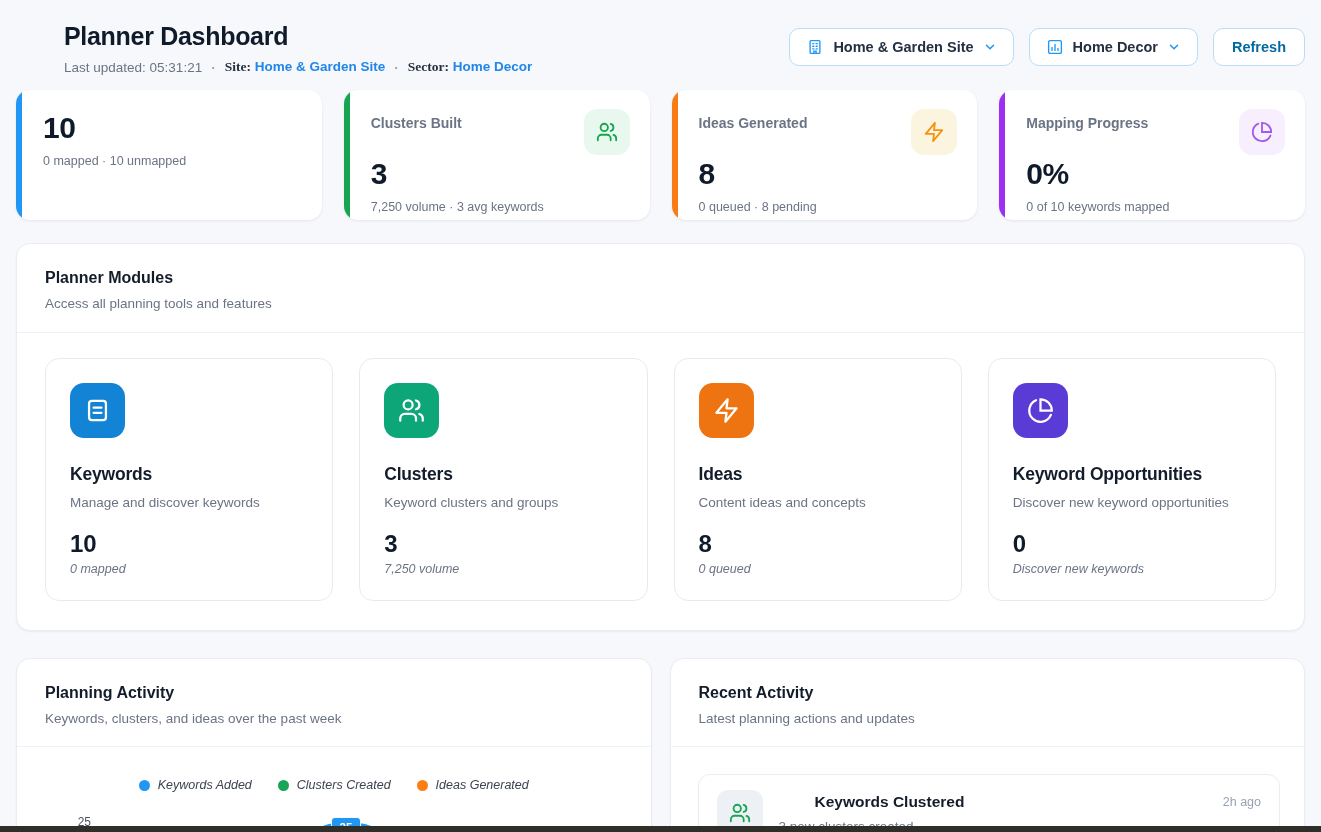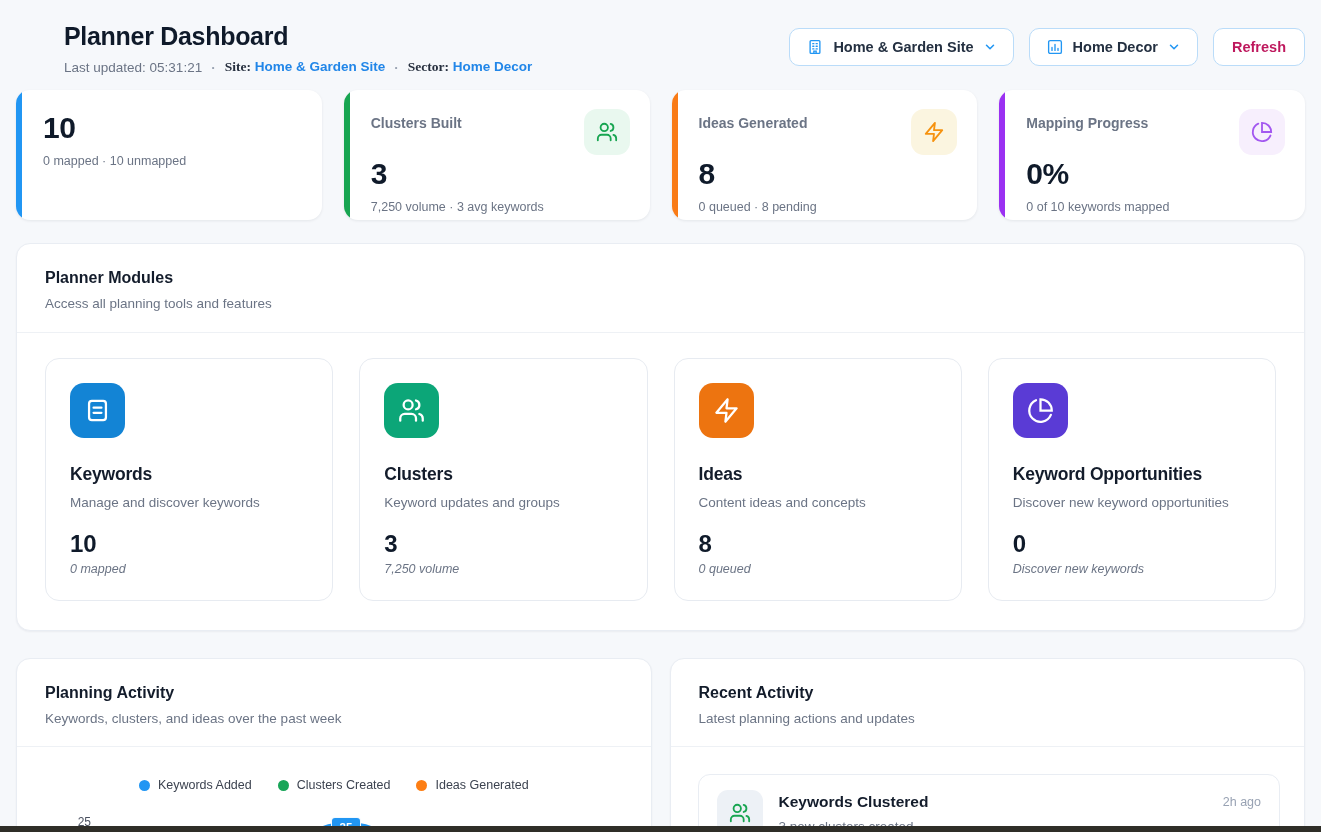--- a/index.html
+++ b/index.html
@@ -19,21 +19,21 @@
   .meta .sep { color:#9aa3b2; font-weight:700; }
   .controls { display:flex; gap:15px; margin-top:6px; }
   .btn {
     display:inline-flex; align-items:center; gap:9px; height:38px; padding:0 16px;
     background:#fff; border:1.5px solid #badcf9; border-radius:10px;
     font-size:14.5px; font-weight:700; color:#243041; cursor:pointer; white-space:nowrap;
   }
   .btn svg { display:block; }
   .btn .bicon { color:#2196f3; }
   .btn .chev { color:#2196f3; }
-  .btn-refresh { color:#be185d; font-weight:700; padding:0 18px; }
+  .btn-refresh { color:#0369a1; font-weight:700; padding:0 18px; }
   
   .stats { display:grid; grid-template-columns:repeat(4,1fr); gap:22px; margin:15px 16px 0; }
   .stat-card {
     position:relative; background:#fff; border-radius:14px; height:130px;
     padding:19px 20px 14px 27px; box-shadow:0 1px 3px rgba(16,24,40,.08); overflow:hidden;
   }
   .accent { position:absolute; left:0; top:0; bottom:0; width:6px; }
   .a-blue{background:#2196f3}.a-green{background:#18a551}.a-orange{background:#f97b16}.a-purple{background:#9b30f2}
   .stat-top { display:flex; justify-content:space-between; align-items:flex-start; }
   .stat-label { font-size:14px; font-weight:600; color:#6b7485; padding-top:6px; }
@@ -58,42 +58,42 @@
   .module-title { margin-top:26px; font-size:17.5px; font-weight:800; color:#131c2b; letter-spacing:-0.2px; }
   .module-desc { margin-top:10px; font-size:13.5px; color:#6b7485; }
   .module-value { margin-top:20px; font-size:24px; font-weight:800; color:#0f1a2a; }
   .module-sub { margin-top:4px; font-size:12.5px; color:#6b7485;font-style:italic; }
   
   .bottom { display:grid; grid-template-columns:1fr 1fr; gap:18px; margin:27px 16px 0; align-items:stretch; }
   .bcard { background:#fff; border:1px solid #e9edf3; border-radius:14px; box-shadow:0 1px 2px rgba(16,24,40,.05); height:240px; }
   .bcard .panel-head { padding:25px 28px 20px; }
   .bcard-body { position:relative; height:150px; }
   
-  .legend { position:absolute; top:31px; left:0; right:0; display:flex; justify-content:center; gap:26px; }
+  .legend { position:absolute; top:31px; left:0; right:0; display:flex; justify-content:center; gap:26px;font-style:italic; }
   .legend-item { display:flex; align-items:center; gap:8px; font-size:12.5px; color:#3c4350; cursor:pointer; }
   .dot { width:11px; height:11px; border-radius:50%; }
   .d-blue{background:#2196f3}.d-green{background:#18a558}.d-orange{background:#fd7e14}
   .ytick { position:absolute; left:44px; top:68px; width:30px; text-align:right; font-size:12px; color:#4a5160; }
   .gridline { position:absolute; left:90px; right:16px; top:83px; height:1px; background:#e9ecf0; }
   .chart-svg { position:absolute; left:0; top:72px; width:639px; height:60px; }
   .point-badge {
     position:absolute; min-width:30px; height:19px; padding:0 5px; border-radius:4px;
     background:#2196f3; border:1.5px solid rgba(255,255,255,.95); color:#fff;
     font-size:11.5px; font-weight:700; display:flex; align-items:center; justify-content:center;
   }
   .pb-1 { left:314px; top:70px; }
   .pb-2 { left:573px; top:84px; }
   
   .activity-item {
     margin:27px 24px 0 27px; display:flex; gap:16px; padding:15px 18px 14px;
     border:1px solid #e9edf3; border-radius:12px; background:#fff;
   }
   .act-icon { flex:0 0 46px; width:46px; height:46px; border-radius:11px; background:#edf1f6; display:flex; align-items:center; justify-content:center; color:#18a551; }
   .act-main { flex:1; padding-top:3px; }
-  .act-row { display:flex; justify-content:space-between; align-items:flex-start; }
+  .act-row { display:flex; justify-content:space-between; align-items:flex-start;margin-left:36px; }
   .act-title { font-size:15.5px; font-weight:800; color:#131c2b; }
   .act-time { font-size:12.5px; color:#98a2b3; padding-top:2px; }
   .act-desc { margin-top:8px; font-size:13.5px; color:#6b7485; }
   
   .bottombar { position:absolute; left:0; bottom:0; width:100%; height:6px; background:#2f2e28; z-index:40; }
 </style>
 </head>
 <body>
 
 <div class="page">
@@ -230,21 +230,21 @@
       <div class="module-card">
         <div class="module-icon m-green">
           <svg width="27" height="27" viewBox="0 0 24 24" fill="none" stroke="currentColor" stroke-width="2" stroke-linecap="round" stroke-linejoin="round">
               <path d="M16 21v-2a4 4 0 0 0-4-4H6a4 4 0 0 0-4 4v2"></path>
               <circle cx="9" cy="7" r="4"></circle>
               <path d="M22 21v-2a4 4 0 0 0-3-3.87"></path>
               <path d="M16 3.13a4 4 0 0 1 0 7.75"></path>
             </svg>
         </div>
         <div class="module-title">Clusters</div>
-        <div class="module-desc">Keyword updates and groups</div>
+        <div class="module-desc">Keyword clusters and groups</div>
         <div class="module-value">3</div>
         <div class="module-sub">7,250 volume</div>
       </div>
 
       <div class="module-card">
         <div class="module-icon m-orange">
           <svg width="27" height="27" viewBox="0 0 24 24" fill="none" stroke="currentColor" stroke-width="2" stroke-linejoin="round">
               <polygon points="13 2 3 14 12 14 11 22 21 10 12 10 13 2"></polygon>
             </svg>
         </div>

